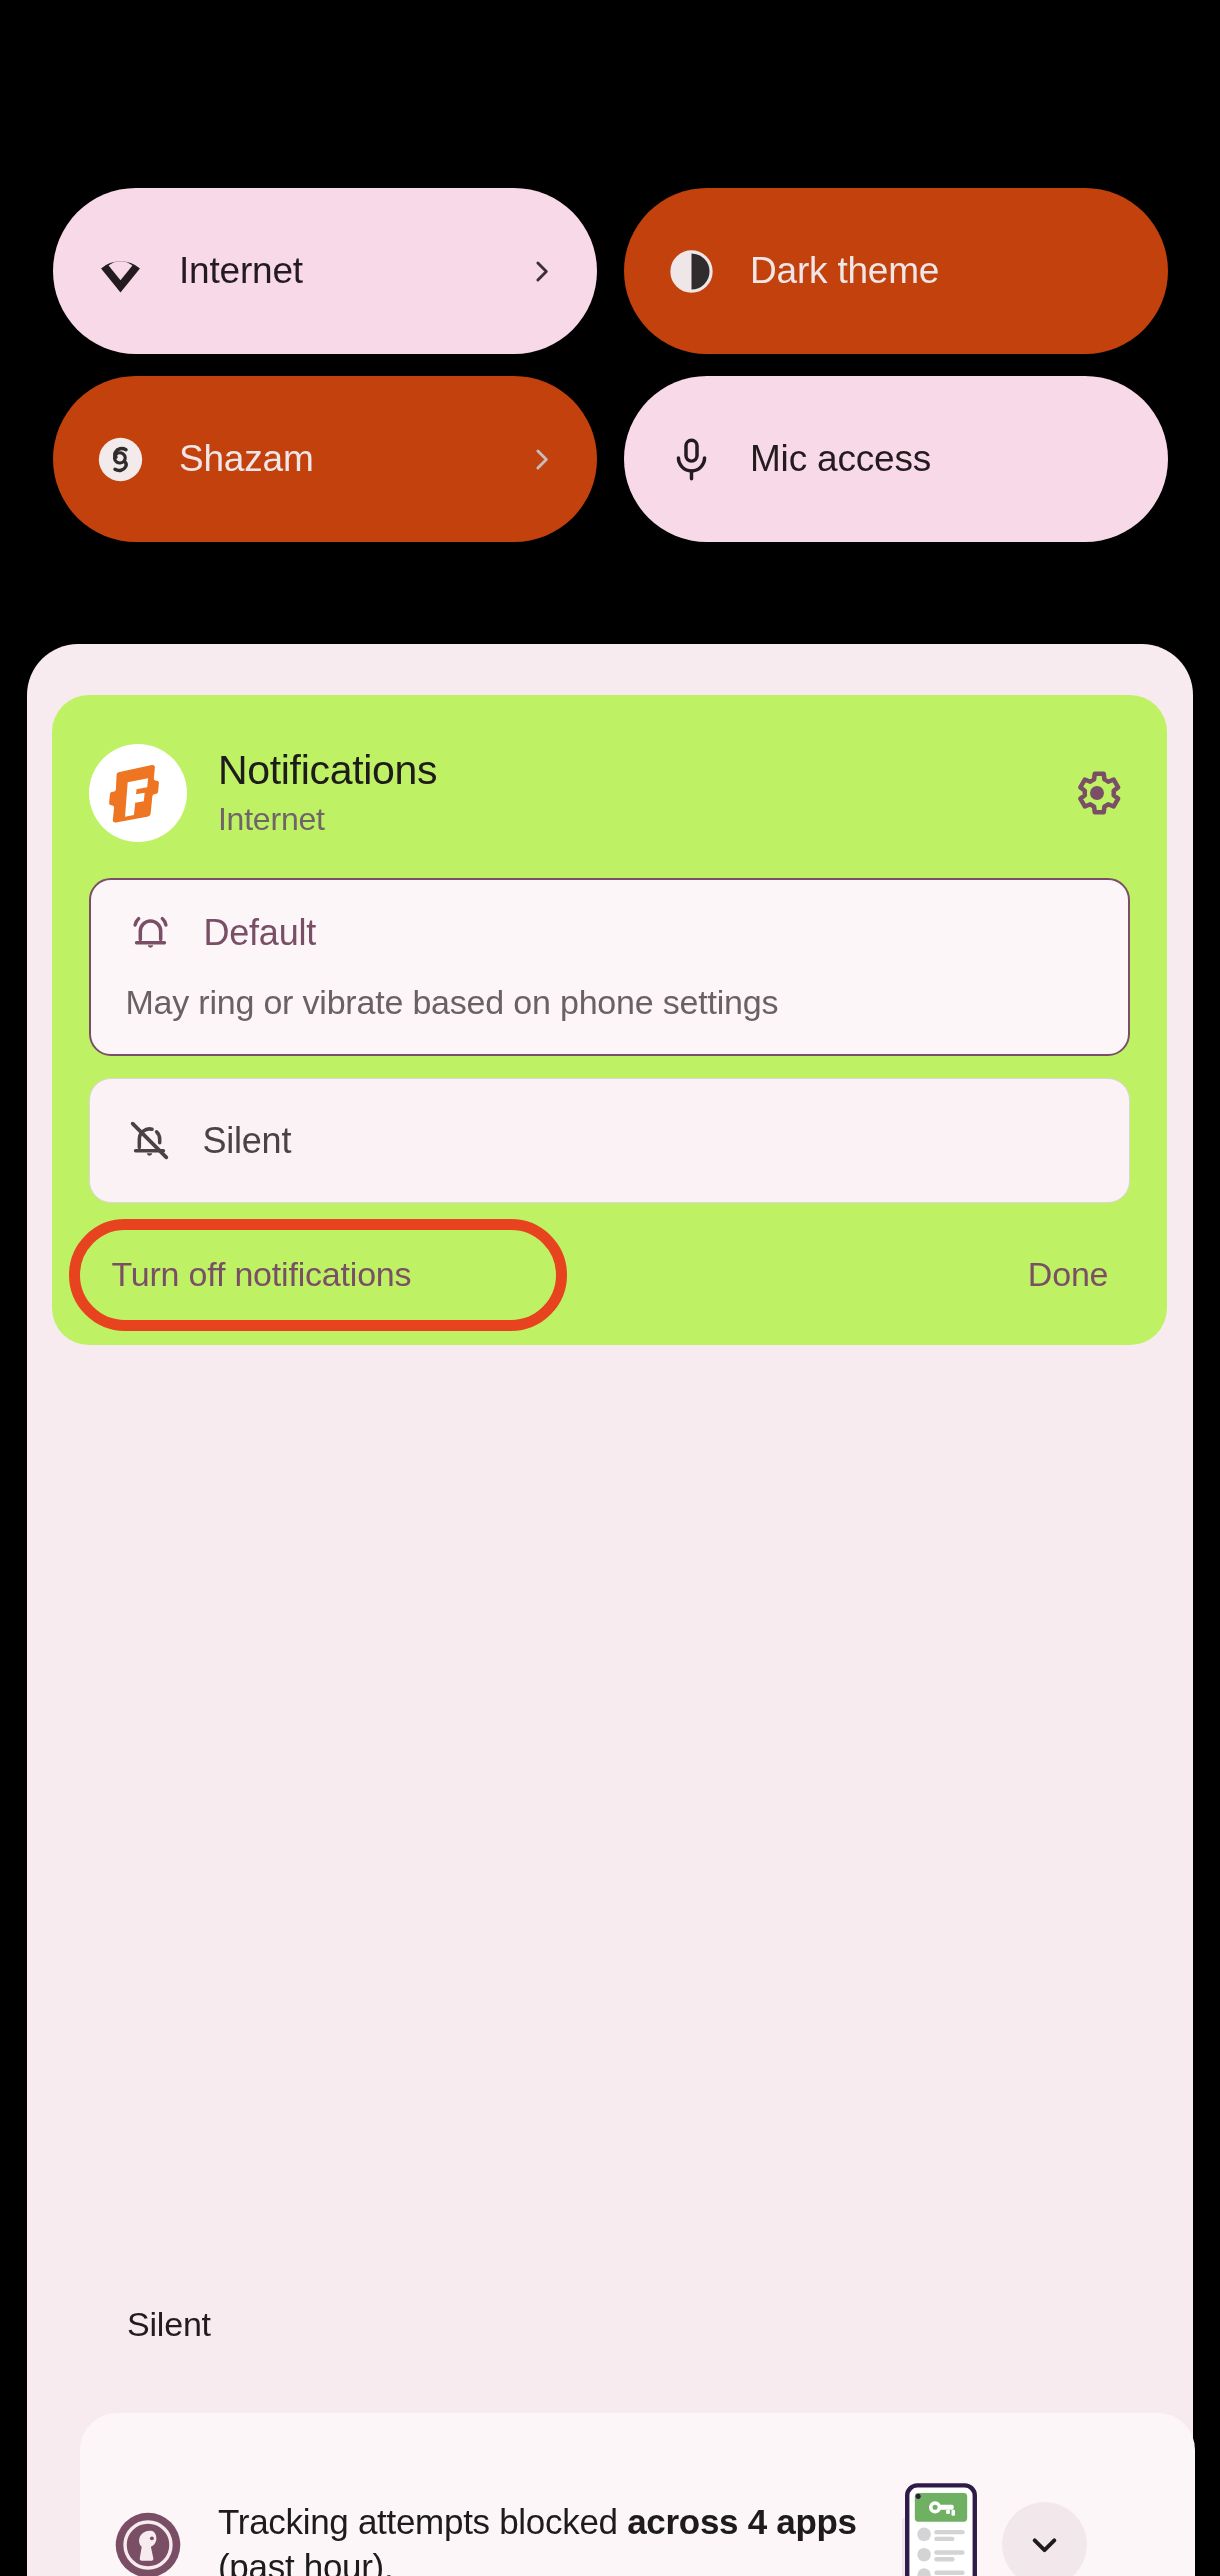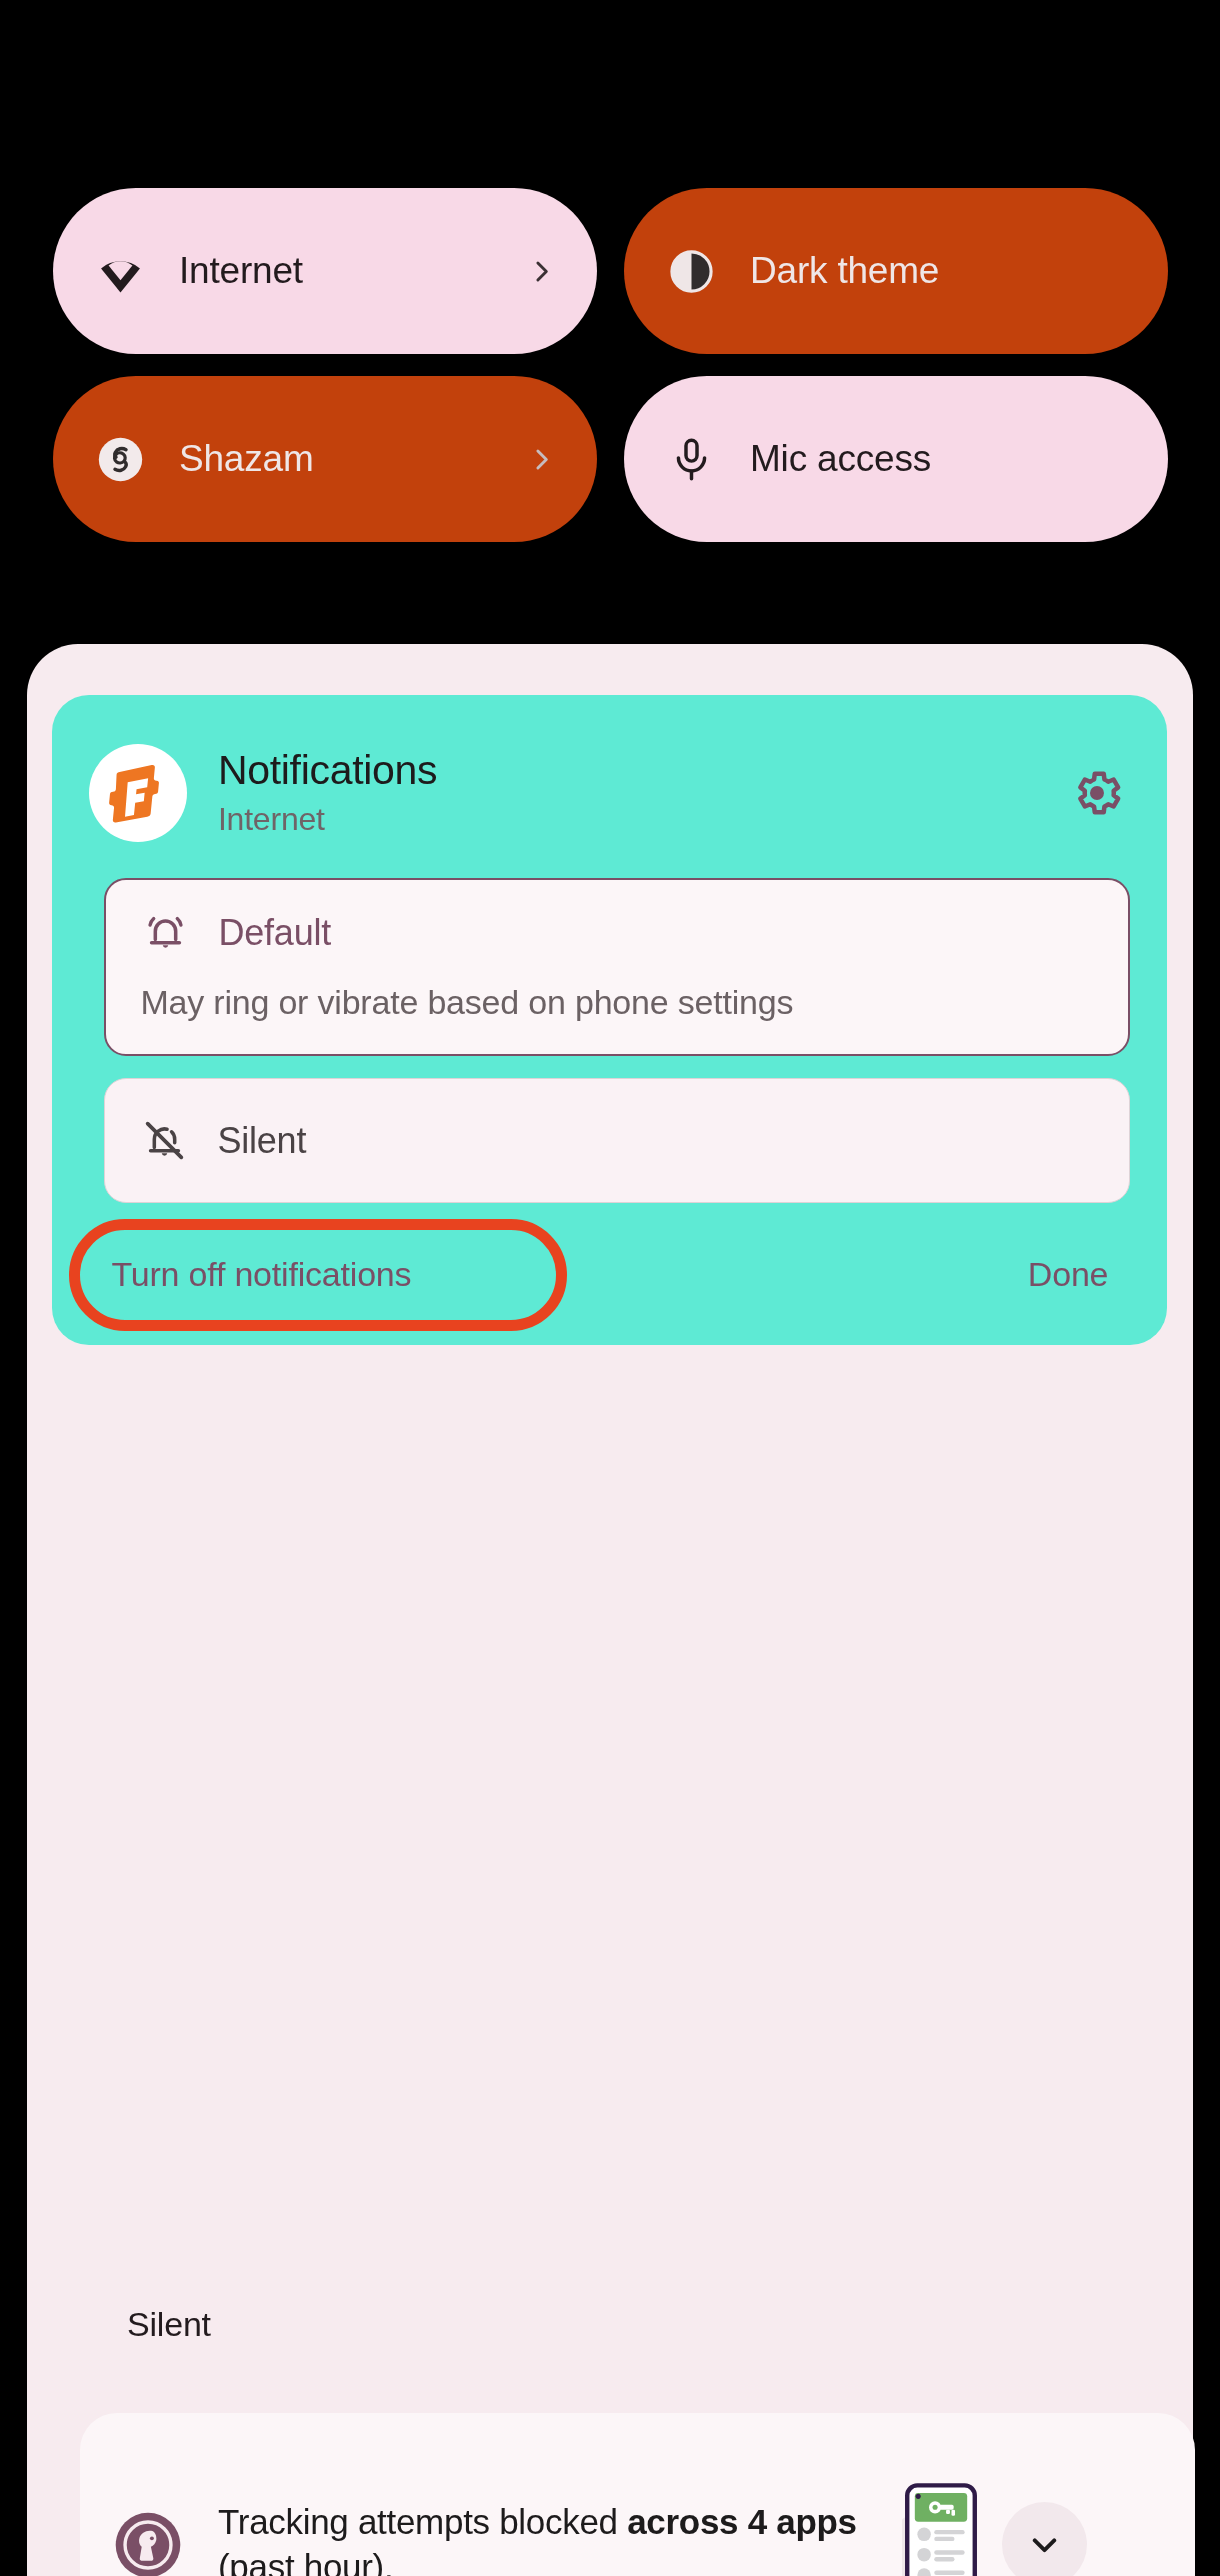--- a/index.html
+++ b/index.html
@@ -56,21 +56,21 @@
     position:absolute; left:27px; top:644px;
     width:1166px; height:1932px;
     background:#F7EBEF;
     border-radius:51px 51px 0 0;
   }
 
   
   .ncard {
     position:absolute; left:25.4px; top:51px;
     width:1115px;
-    background:#5eead4;
+    background:#bef264;
     border-radius:37px;
     padding:34px 37px 0 37px;
   }
   .ncard-head { display:flex; align-items:center; height:127px; }
   .app-avatar {
     width:98px; height:98px; flex:0 0 98px;
     border-radius:50%;
     background:#FFFFFF;
     display:flex; align-items:center; justify-content:center;
     overflow:hidden;
@@ -82,21 +82,20 @@
     width:66px; height:66px; flex:0 0 66px;
     display:flex; align-items:center; justify-content:center;
     cursor:pointer;
   }
 
   .opt {
     margin-top:22px;
     border-radius:22px;
     padding:27px 34px 32px 34px;
     cursor:pointer;
-    margin-left:15px;
   }
   .opt.selected { border:2.5px solid #7A4F66; background:#FCF6F8; }
   .opt.unselected { border:1.7px solid #DED3D7; background:#FAF2F5; padding:36px 34px; }
   .opt-head { display:flex; align-items:center; }
   .opt-icon { width:51px; height:51px; flex:0 0 51px; display:flex; align-items:center; justify-content:center; }
   .opt-label { font-size:36px; margin-left:27px; letter-spacing:-0.2px; }
   .opt.selected .opt-label { color:#7A4F66; }
   .opt.unselected .opt-label { color:#4A4345; }
   .opt-desc { font-size:34px; color:#6B6164; margin-top:25.4px; letter-spacing:-0.2px; }
 

